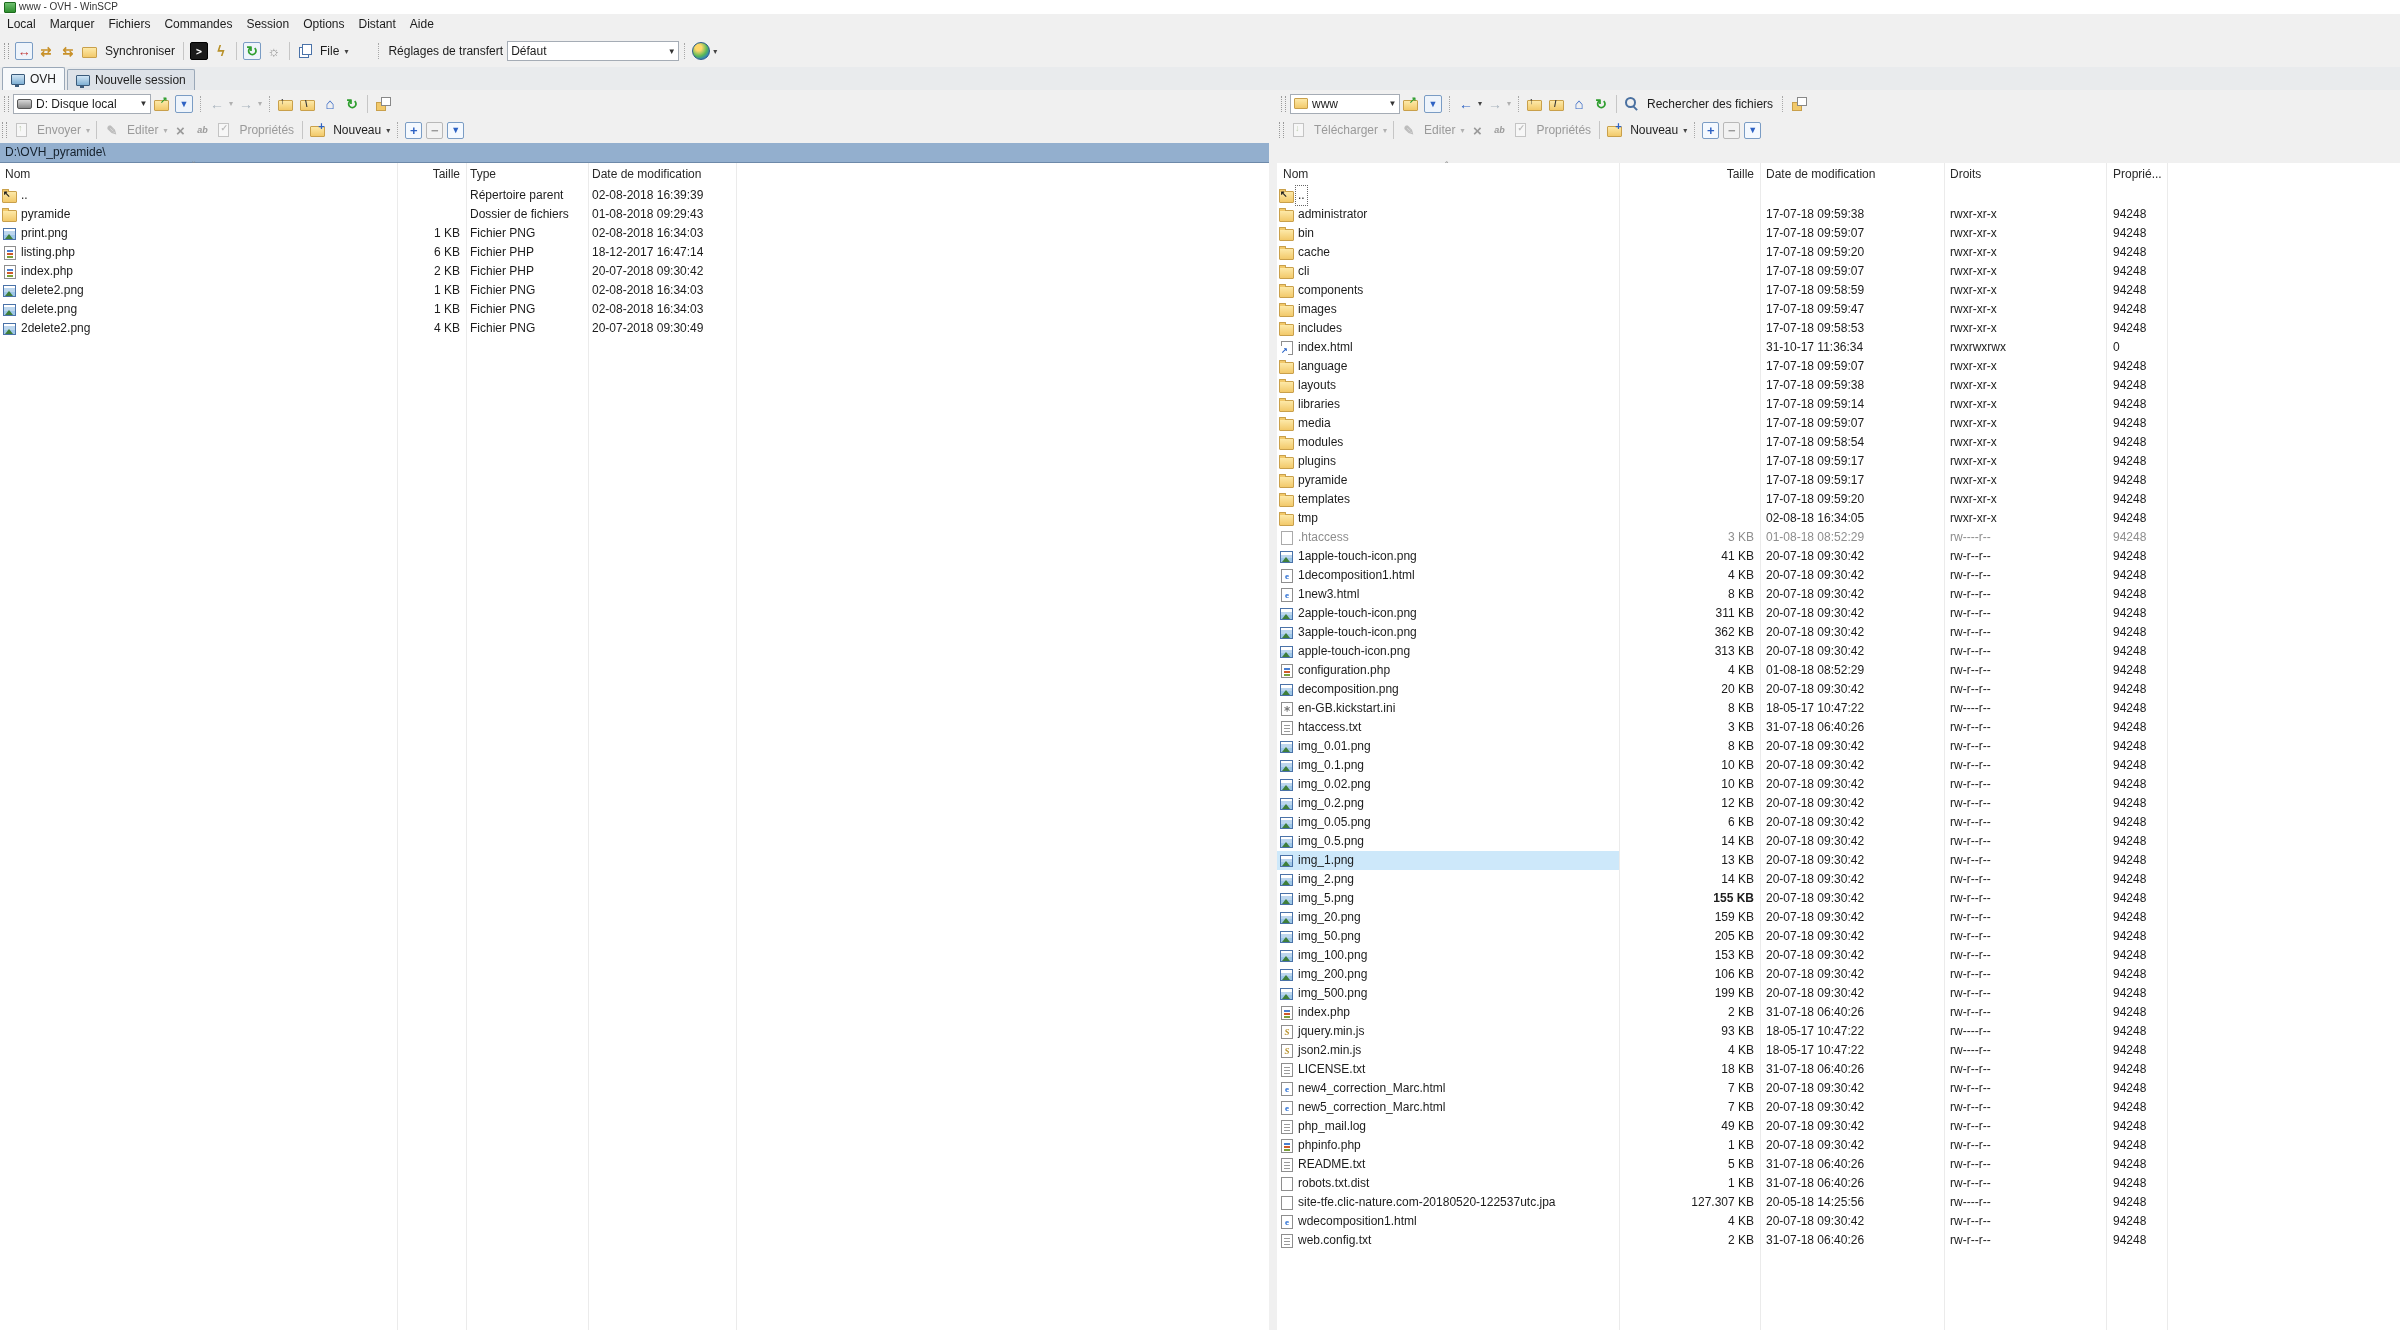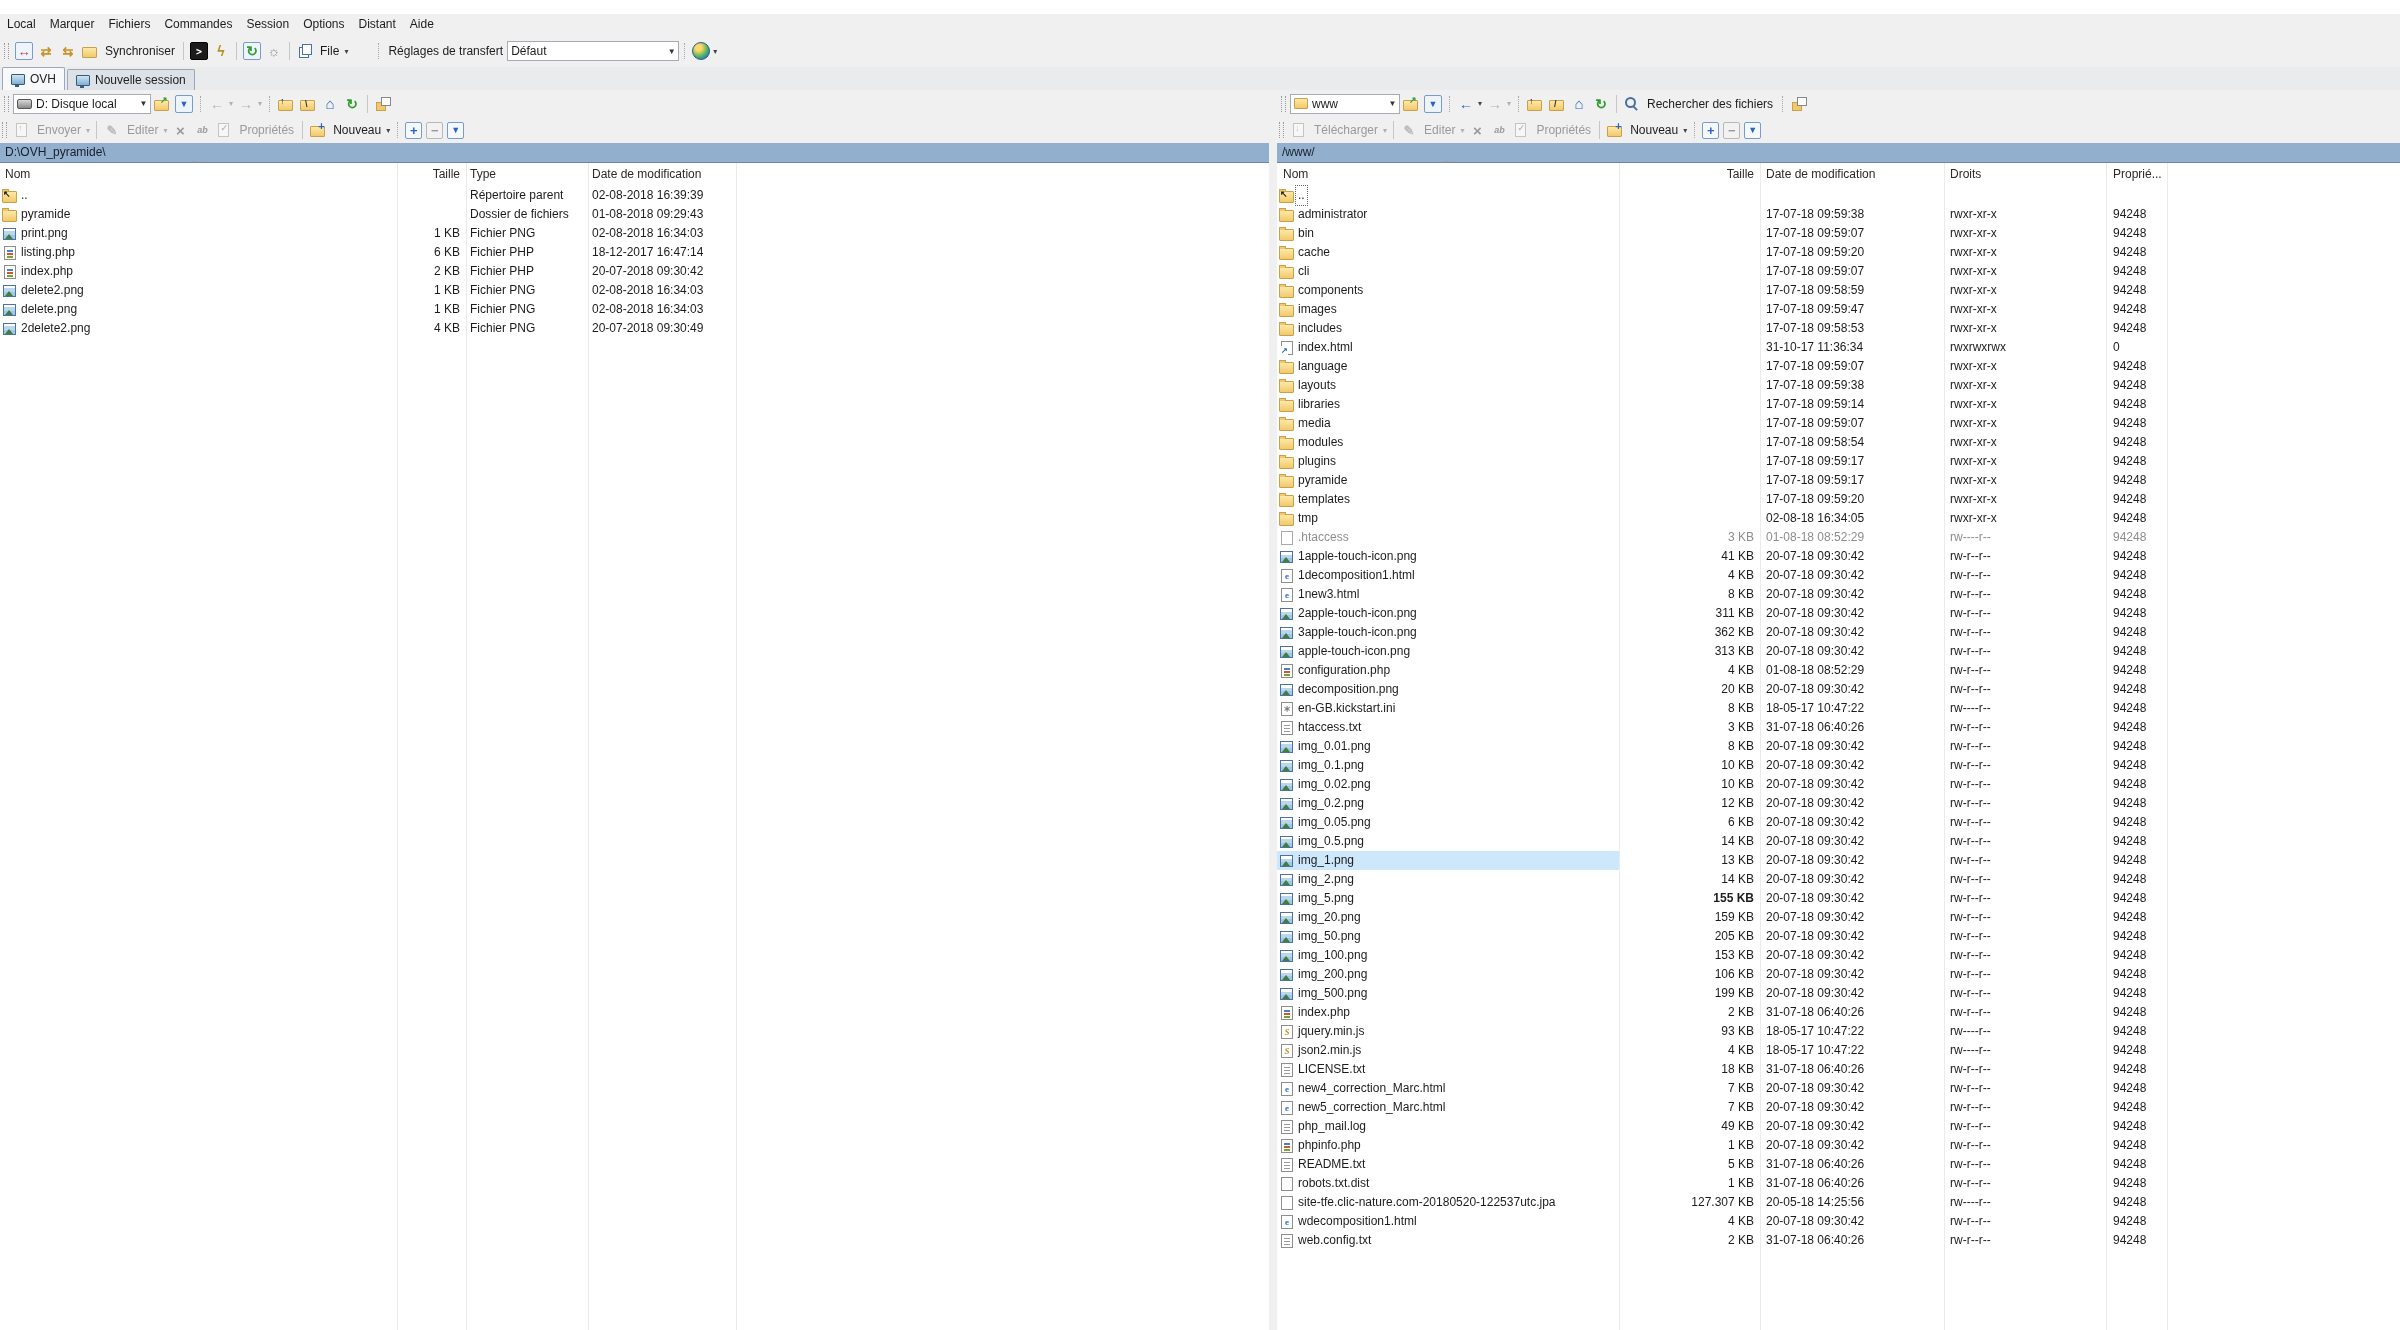--- a/index.html
+++ b/index.html
@@ -121,20 +121,24 @@
   .fi-html::after{content:"e";position:absolute;left:0;right:0;top:1px;text-align:center;font:bold 9px "Liberation Serif",serif;color:#2a6fd4;}
   .fi-js::after{content:"S";position:absolute;left:0;right:0;top:1px;text-align:center;font:italic bold 9px "Liberation Serif",serif;color:#b8912a;}
   .fi-gear::after{content:"*";position:absolute;left:0;right:0;top:1px;text-align:center;font:bold 12px "DejaVu Sans Mono",monospace;color:#777;}
   .fi-lnk::after{content:"\2197";position:absolute;left:-1px;bottom:-1px;font-size:8px;font-weight:bold;color:#2a64c8;background:#fff;}
 </style>
 </head>
 <body>
 
 <div id="app">
 
+  <div class="titlebar">
+    <span class="app-icon"></span>
+    <span class="title-text">www - OVH - WinSCP</span>
+  </div>
 
   <div class="menubar">
     <span class="menu-item">Local</span>
     <span class="menu-item">Marquer</span>
     <span class="menu-item">Fichiers</span>
     <span class="menu-item">Commandes</span>
     <span class="menu-item">Session</span>
     <span class="menu-item">Options</span>
     <span class="menu-item">Distant</span>
     <span class="menu-item">Aide</span>
@@ -339,21 +343,20 @@
         <span class="tlabel dim">Propriétés</span>
         <span class="sep"></span>
         <span class="tbi mfold mf-new"></span>
         <span class="tlabel">Nouveau</span>
         <span class="dd">▾</span>
         <span class="dsep"></span>
         <span class="tbi box-b i-plus"></span>
         <span class="tbi box-g i-minus"></span>
         <span class="tbi box-b i-funnel"></span>
       </div>
-      <div class="pathbar">/www/</div>
       <div class="filearea">
         <span class="colsep" style="left:342px"></span>
         <span class="colsep" style="left:483px"></span>
         <span class="colsep" style="left:667px"></span>
         <span class="colsep" style="left:829px"></span>
         <span class="colsep" style="left:890px"></span>
         <span class="hcell" style="left:6px">Nom</span>
         <span class="sortg" style="left:168px">ˆ</span>
         <span class="hcell" style="left:377px;width:100px;text-align:right">Taille</span>
         <span class="hcell" style="left:489px">Date de modification</span>

